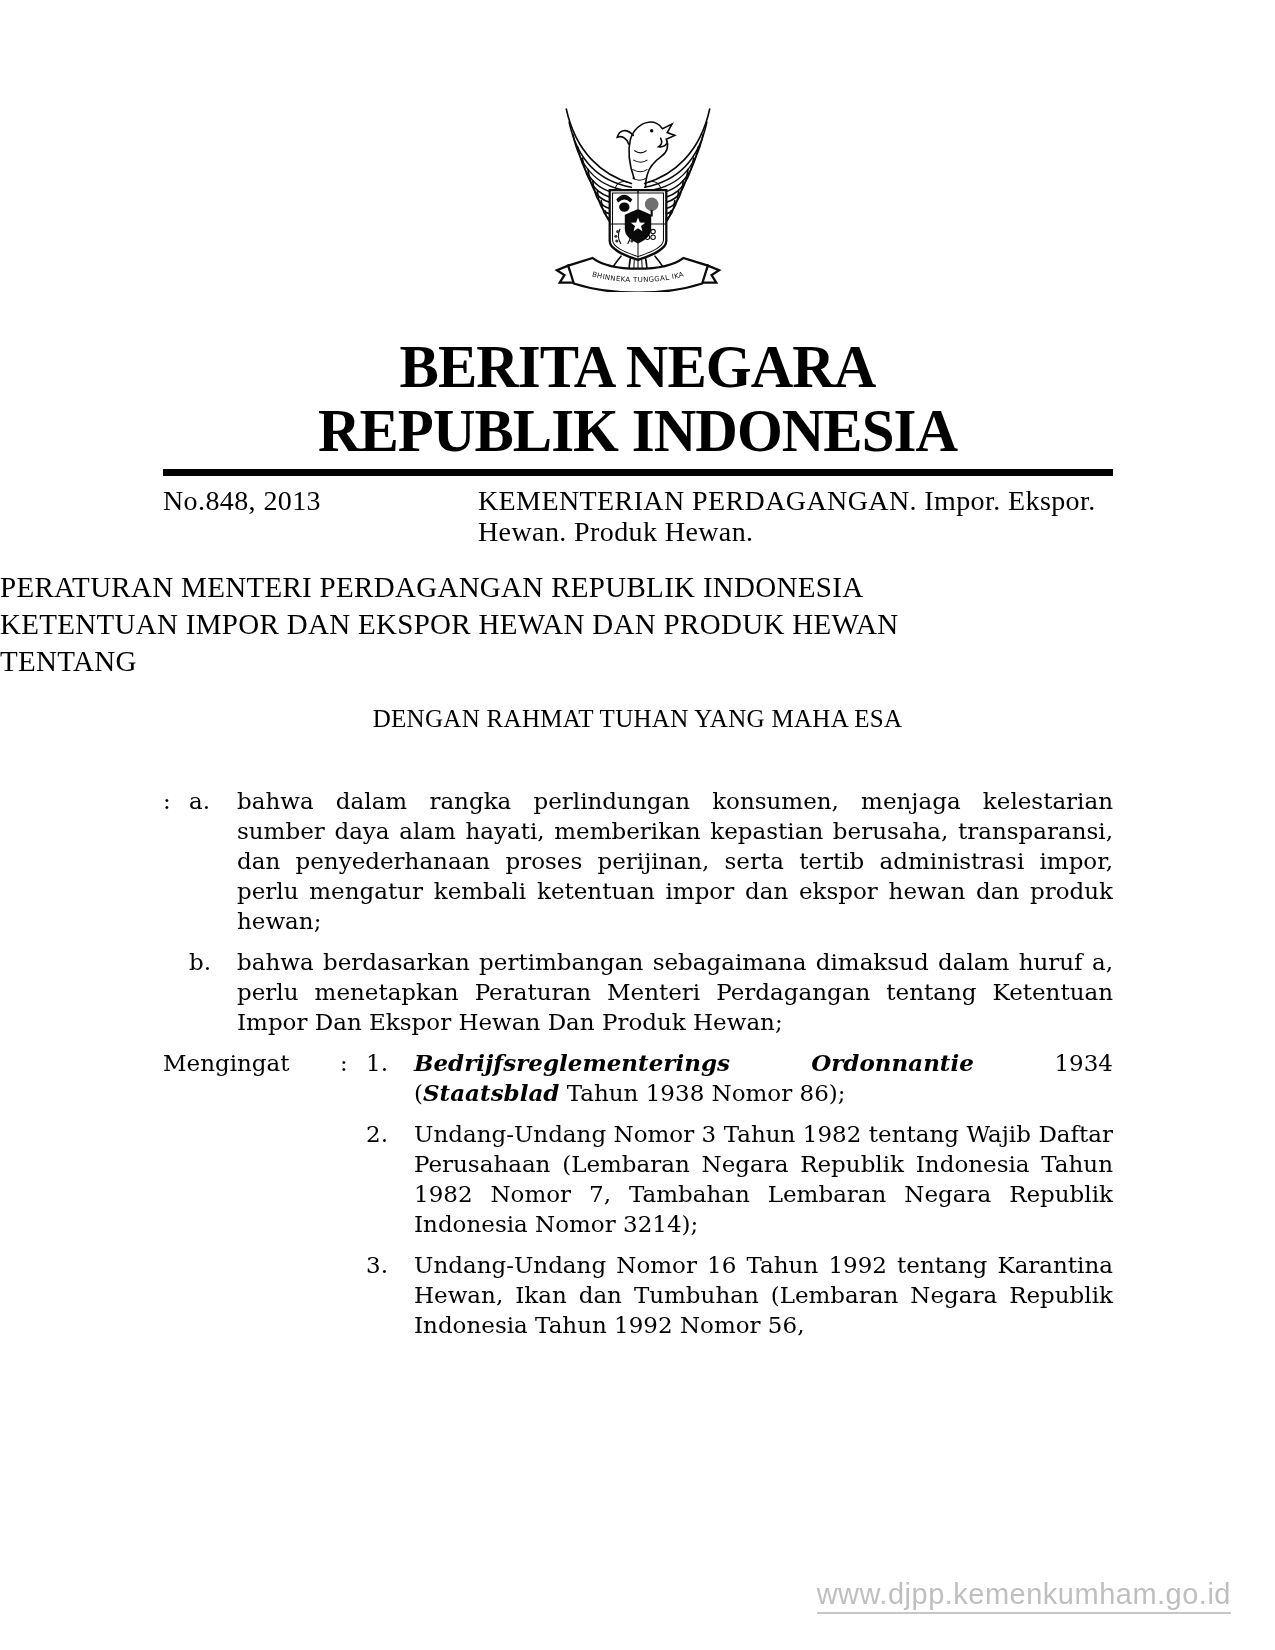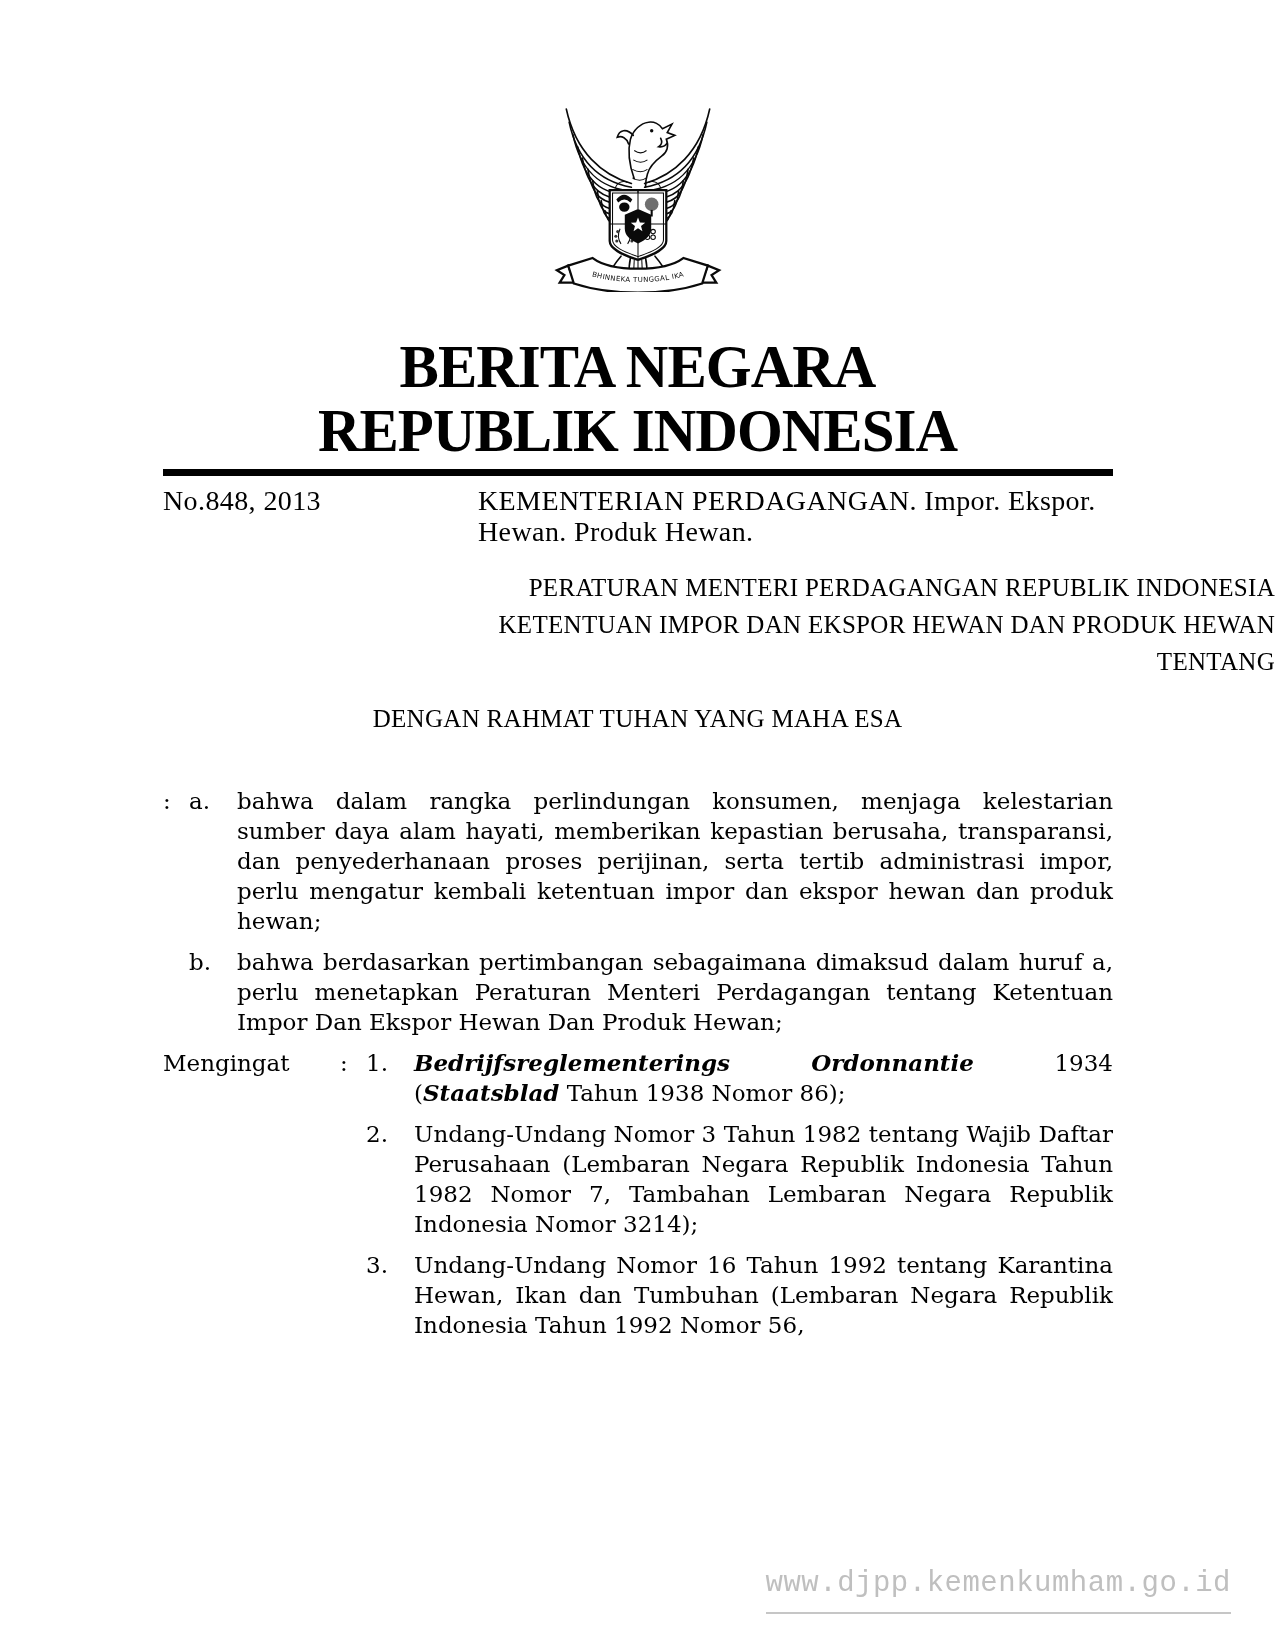--- a/index.html
+++ b/index.html
@@ -42,22 +42,22 @@
     font-size:28px;
     line-height:31px;
     letter-spacing:.4px;
   }
   .header-note .gnum { width:315px; flex:none; }
   .header-note .gsubj { flex:1; }
 
   
   .doc-title {
     margin-top:22px;
-    text-align:right;
-    font-size:25px;
+    text-align:left;
+    font-size:29px;
     line-height:37px;
     letter-spacing:.3px;
   }
   .invocation {
     margin-top:20px;
     text-align:center;
     font-size:25px;
     line-height:38px;
     letter-spacing:.3px;
   }
@@ -76,25 +76,25 @@
   .clause-items { flex:1; }
   .citem { display:flex; margin-bottom:11px; }
   .citem-marker { width:48px; flex:none; }
   .citem-text { flex:1; text-align:justify; }
   .it { font-style:italic;font-weight:bold; }
 
   
   .watermark {
     position:absolute;
     right:44px; bottom:36px;
-    font-family:Liberation Mono, monospace;
+    font-family:Liberation Sans, sans-serif;
     font-size:29px;
     color:#bfbfbf;
     border-bottom:2px solid #c6c6c6;
-    padding-bottom:12px;
+    padding-bottom:1px;
     letter-spacing:.5px;
   }
 
   
   .g-line { fill:none; stroke:#0a0a0a; stroke-width:1.7; stroke-linecap:round; }
   .g-thick { fill:#ffffff; stroke:#0a0a0a; stroke-width:2.4; }
   .g-thin  { fill:none; stroke:#0a0a0a; stroke-width:1.1; }
 </style>
 </head>
 <body>

